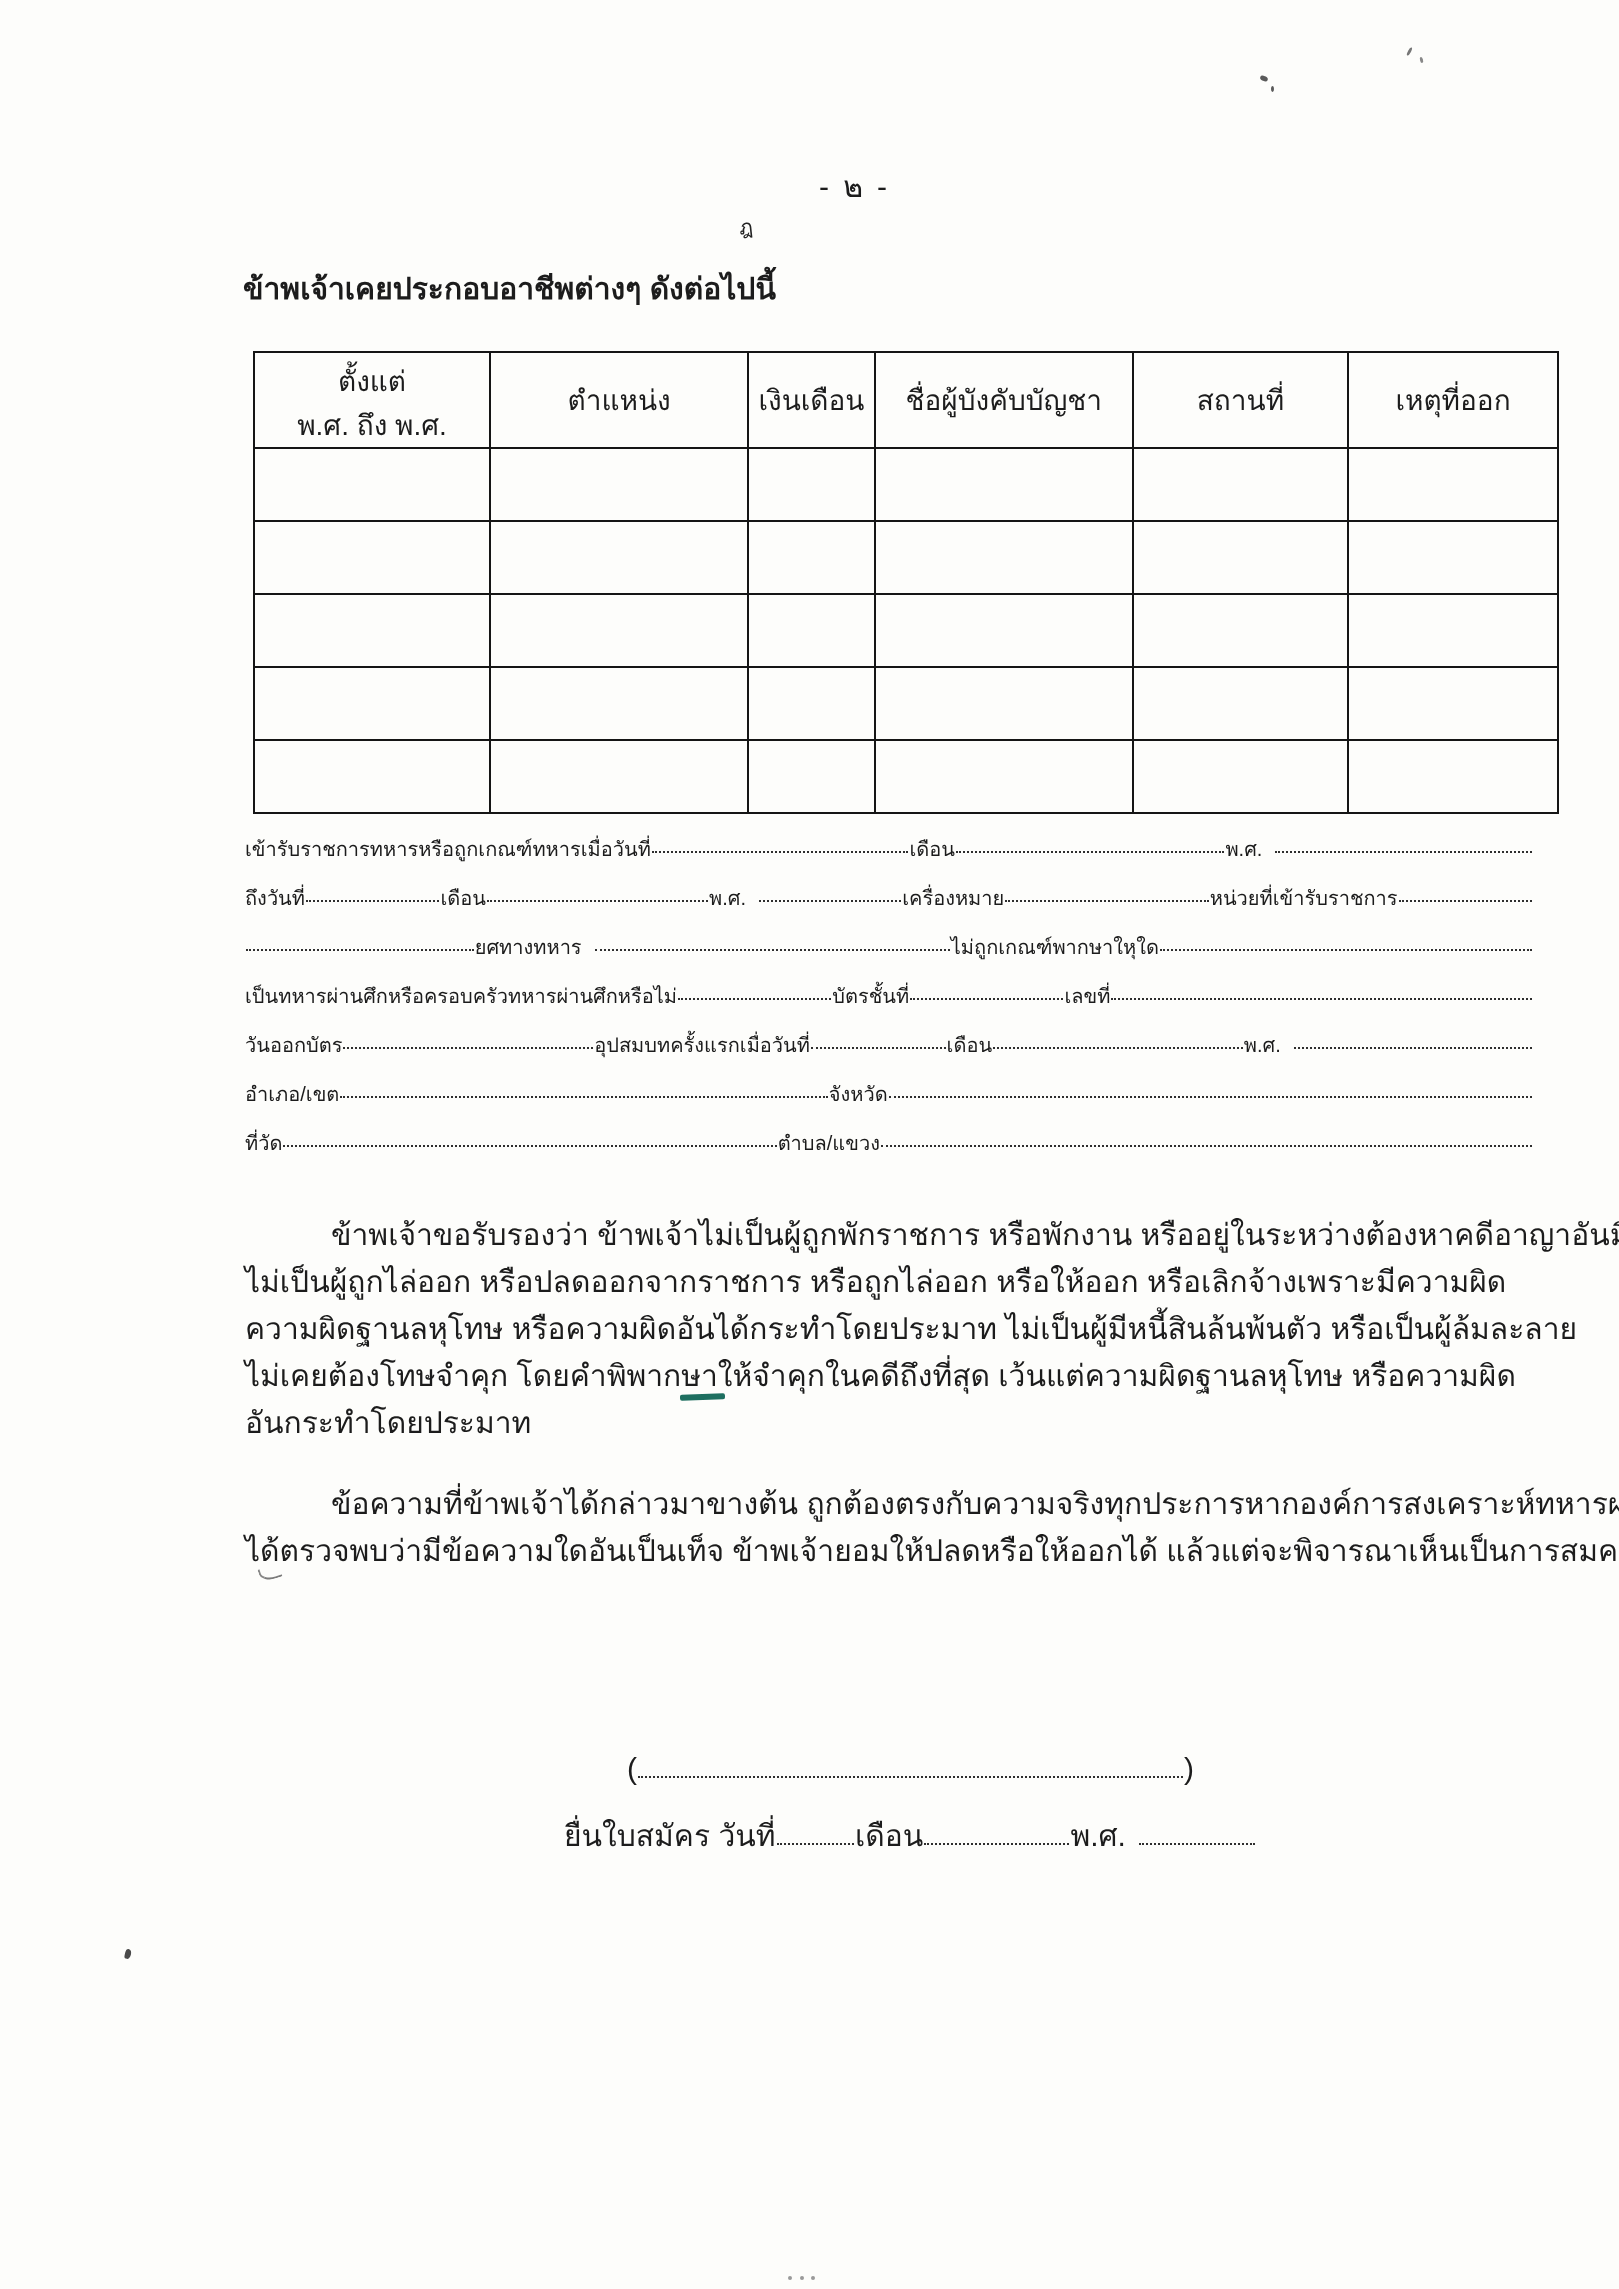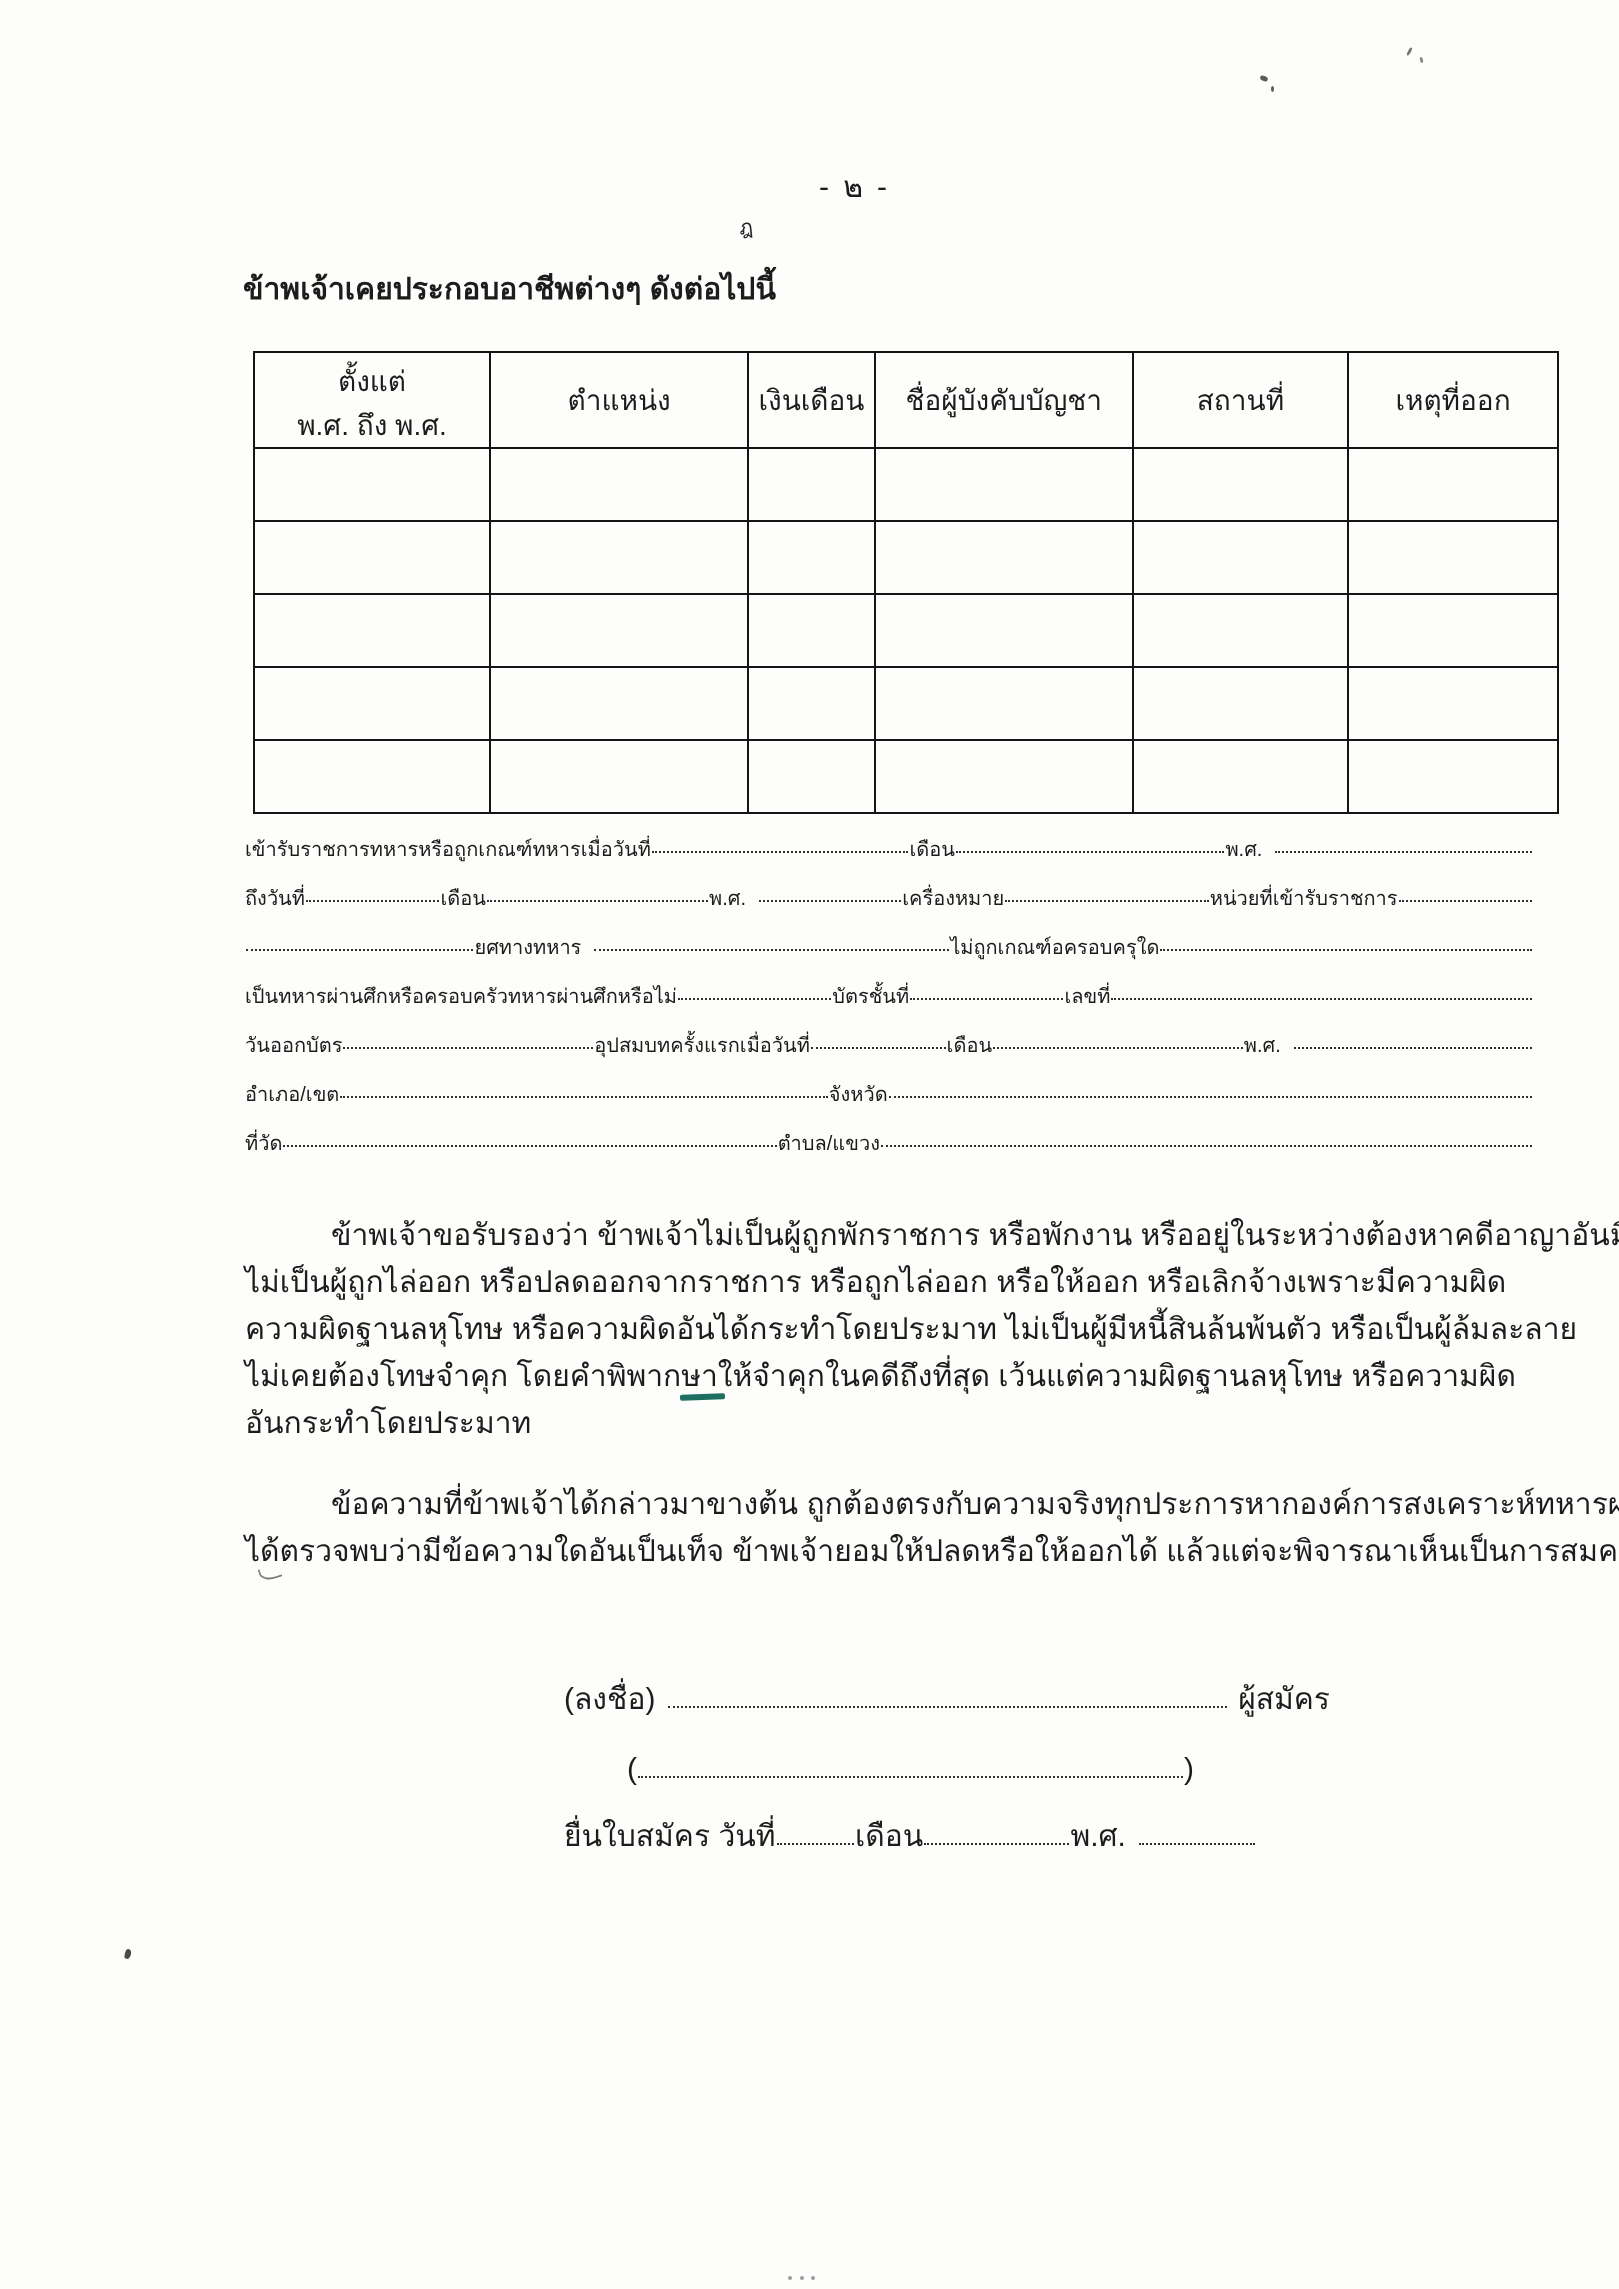--- a/index.html
+++ b/index.html
@@ -187,21 +187,21 @@
       <span class="dots" style="flex-grow:0.7"></span>
       <span class="lbl">เครื่องหมาย</span>
       <span class="dots" style="flex-grow:1.05"></span>
       <span class="lbl">หน่วยที่เข้ารับราชการ</span>
       <span class="dots" style="flex-grow:0.65"></span>
     </div>
     <div class="fl">
       <span class="dots" style="flex-grow:0.62"></span>
       <span class="lbl gap-after">ยศทางทหาร</span>
       <span class="dots" style="flex-grow:1.0"></span>
-      <span class="lbl">ไม่ถูกเกณฑ์อครอบครุใด</span>
+      <span class="lbl">ไม่ถูกเกณฑ์พากษาใหุใด</span>
       <span class="dots" style="flex-grow:1.05"></span>
     </div>
     <div class="fl">
       <span class="lbl">เป็นทหารผ่านศึกหรือครอบครัวทหารผ่านศึกหรือไม่</span>
       <span class="dots" style="flex-grow:1.0"></span>
       <span class="lbl">บัตรชั้นที่</span>
       <span class="dots" style="flex-grow:1.0"></span>
       <span class="lbl">เลขที่</span>
       <span class="dots" style="flex-grow:3.0"></span>
     </div>
@@ -235,25 +235,20 @@
     <div class="pline">ความผิดฐานลหุโทษ หรือความผิดอันได้กระทำโดยประมาท ไม่เป็นผู้มีหนี้สินล้นพ้นตัว หรือเป็นผู้ล้มละลาย</div>
     <div class="pline">ไม่เคยต้องโทษจำคุก โดยคำพิพากษาให้จำคุกในคดีถึงที่สุด เว้นแต่ความผิดฐานลหุโทษ หรือความผิด</div>
     <div class="pline">อันกระทำโดยประมาท</div>
   </div>
 
   <div class="para para2">
     <div class="pline indent">ข้อความที่ข้าพเจ้าได้กล่าวมาขางต้น ถูกต้องตรงกับความจริงทุกประการหากองค์การสงเคราะห์ทหารผ่านศึก</div>
     <div class="pline">ได้ตรวจพบว่ามีข้อความใดอันเป็นเท็จ ข้าพเจ้ายอมให้ปลดหรือให้ออกได้ แล้วแต่จะพิจารณาเห็นเป็นการสมควร</div>
   </div>
 
-  <div class="sigrow sig1">
-    <span class="lbl gap-after">(ลงชื่อ)</span>
-    <span class="dots" style="flex-grow:1"></span>
-    <span class="lbl" style="margin-left:9.8px">ผู้สมัคร</span>
-  </div>
   <div class="sigrow sig2">
     <span class="lbl">(</span>
     <span class="dots" style="flex-grow:1"></span>
     <span class="lbl">)</span>
   </div>
   <div class="sigrow sig3">
     <span class="lbl">ยื่นใบสมัคร วันที่</span>
     <span class="dots" style="flex-grow:0.6"></span>
     <span class="lbl">เดือน</span>
     <span class="dots" style="flex-grow:1.3"></span>

